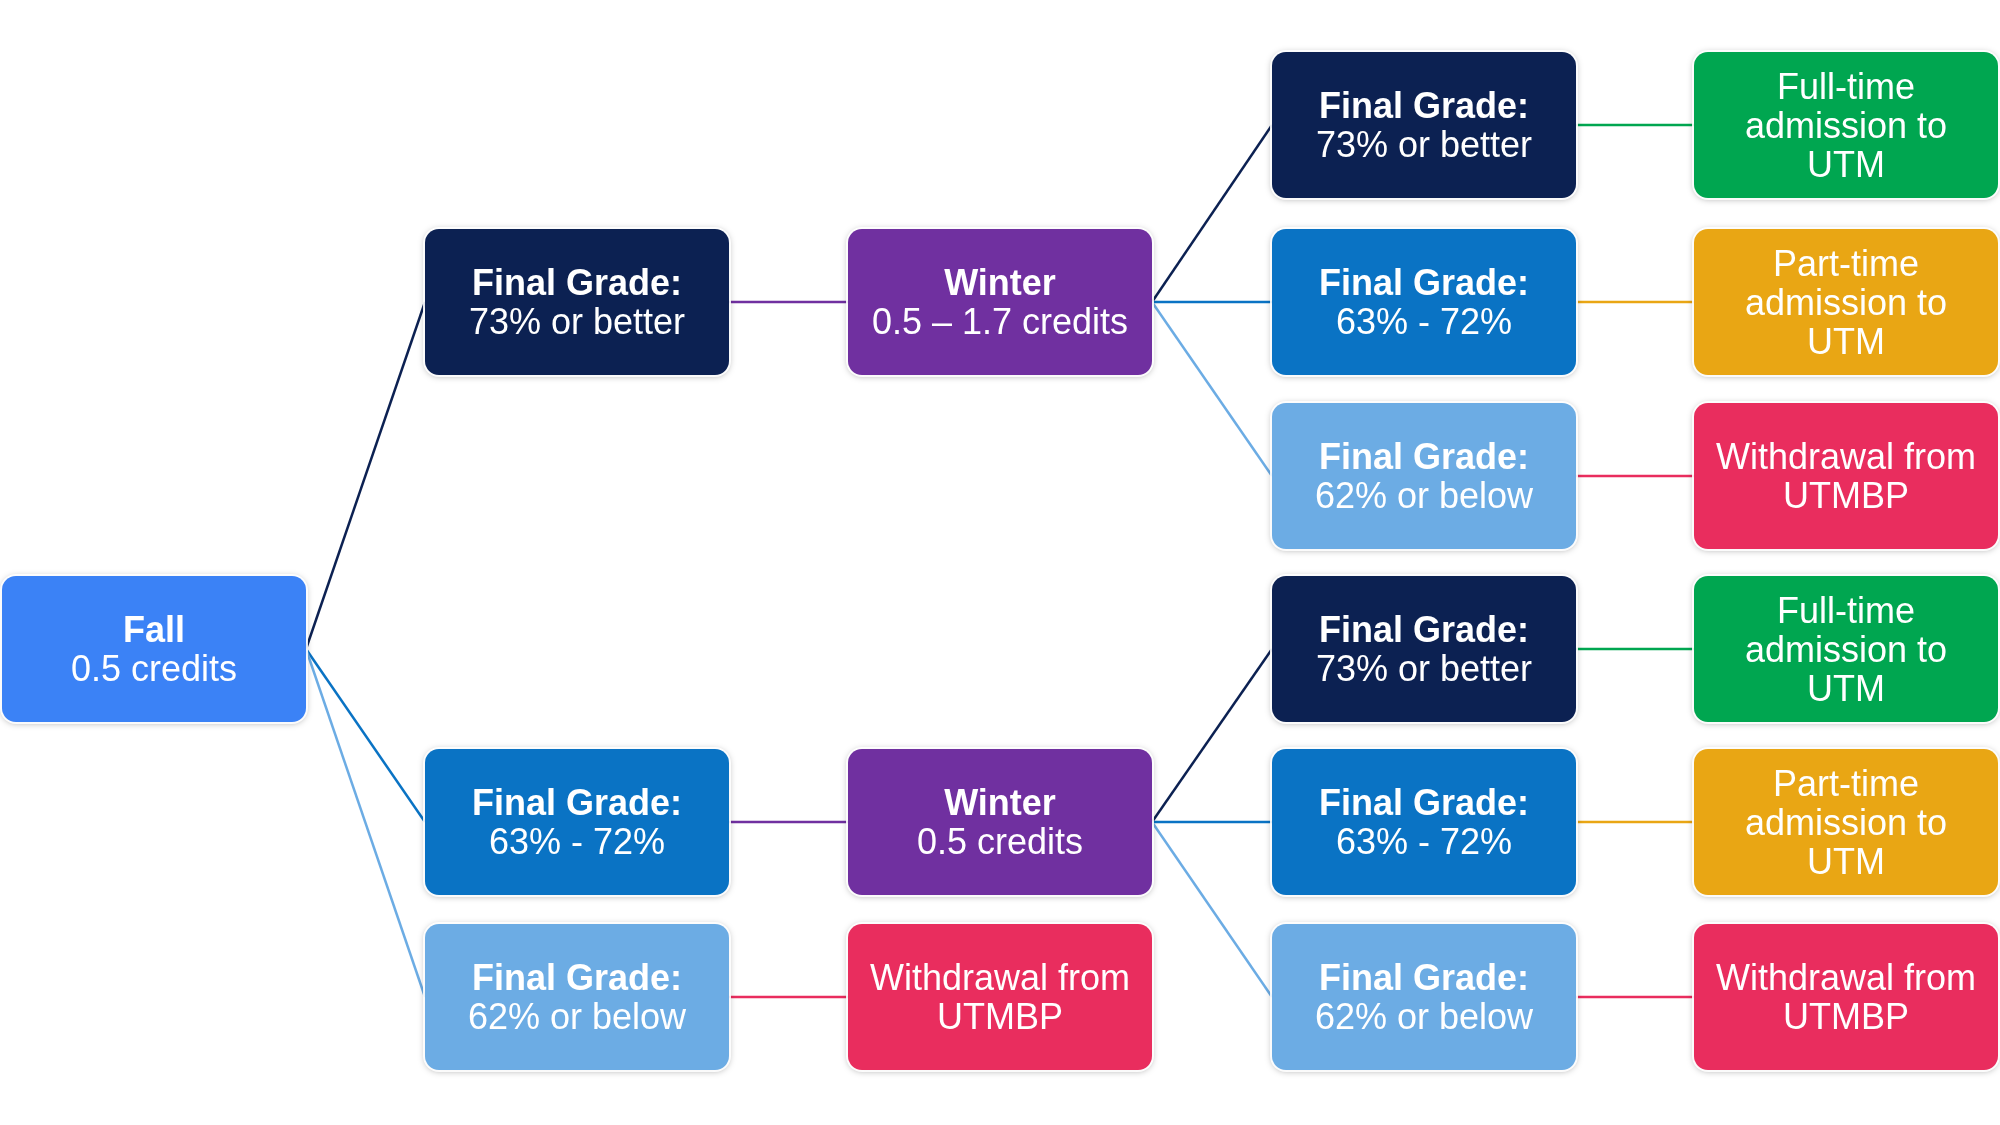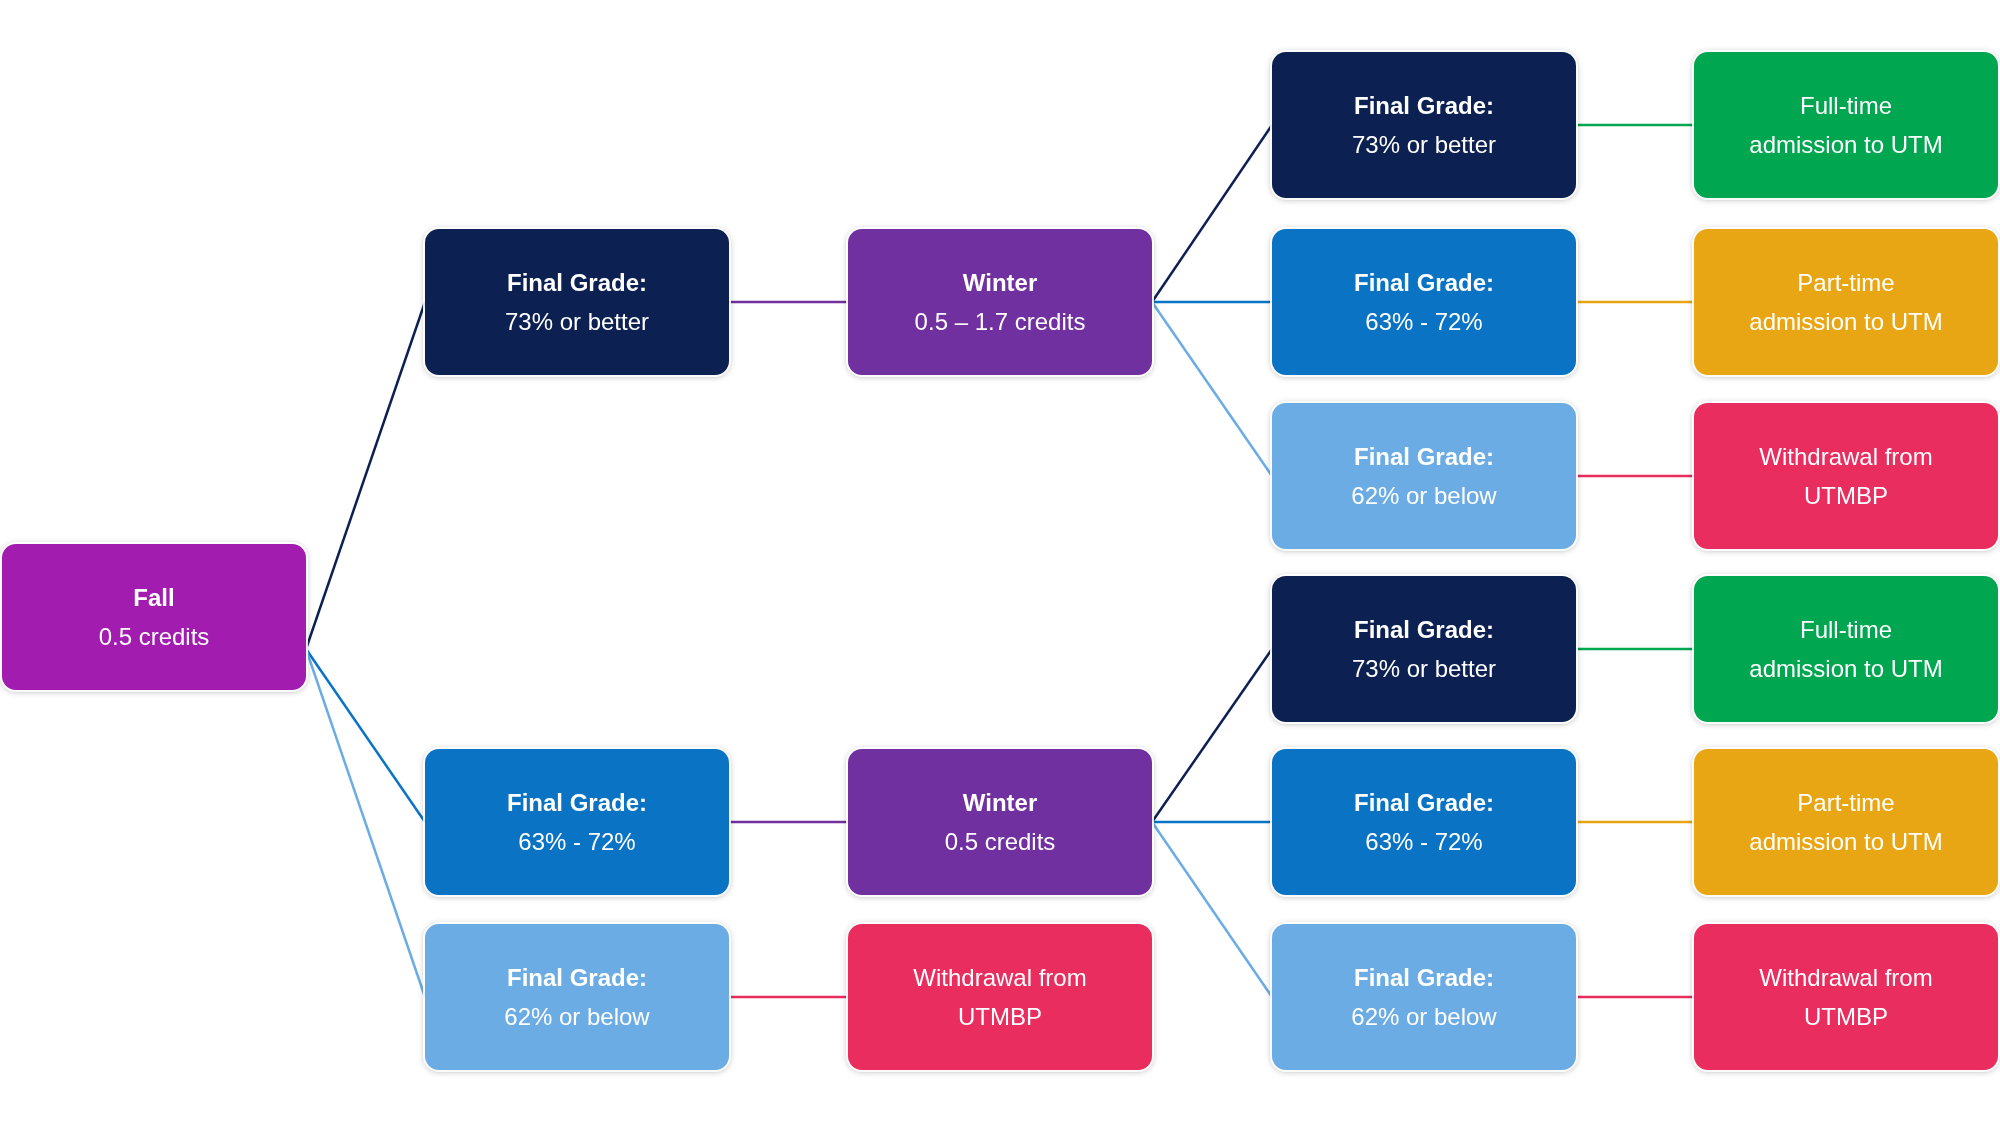--- a/index.html
+++ b/index.html
@@ -21,21 +21,21 @@
     position: absolute;
     width: 304px;
     height: 146px;
     border-radius: 14px;
     color: #ffffff;
     display: flex;
     flex-direction: column;
     align-items: center;
     justify-content: center;
     text-align: center;
-    font-size: 24px;
+    font-size: 36px;
     line-height: 39px;
     box-shadow: 0 0 0 2px rgba(255,255,255,0.9), 0 1px 7px rgba(0,0,0,0.35);
     box-sizing: border-box;
     padding: 0 8px;
   }
   .node.decision .l1 { font-weight: bold; }
 </style>
 </head>
 <body>
 
@@ -55,21 +55,21 @@
     <line x1="729" y1="822" x2="848" y2="822" stroke="#7030A0"></line>
     <line x1="1152" y1="822" x2="1272" y2="649" stroke="#0C2152"></line>
     <line x1="1152" y1="822" x2="1272" y2="822" stroke="#0A73C4"></line>
     <line x1="1152" y1="822" x2="1272" y2="997" stroke="#6CACE4"></line>
     <line x1="1576" y1="649" x2="1694" y2="649" stroke="#00A650"></line>
     <line x1="1576" y1="822" x2="1694" y2="822" stroke="#E9A614"></line>
     <line x1="1576" y1="997" x2="1694" y2="997" stroke="#E92D5E"></line>
     <line x1="729" y1="997" x2="848" y2="997" stroke="#E92D5E"></line>
   </svg>
 
-  <div class="node decision" style="left: 2px; top: 544px; background: #a21caf;">
+  <div class="node decision" style="left: 2px; top: 576px; background: #3b82f6;">
     <div class="l1">Fall</div>
     <div class="l2">0.5 credits</div>
   </div>
 
   <div class="node decision" style="left: 425px; top: 229px; background: rgb(12, 33, 82);">
     <div class="l1">Final Grade:</div>
     <div class="l2">73% or better</div>
   </div>
   <div class="node decision" style="left: 425px; top: 749px; background: rgb(10, 115, 196);">
     <div class="l1">Final Grade:</div>

